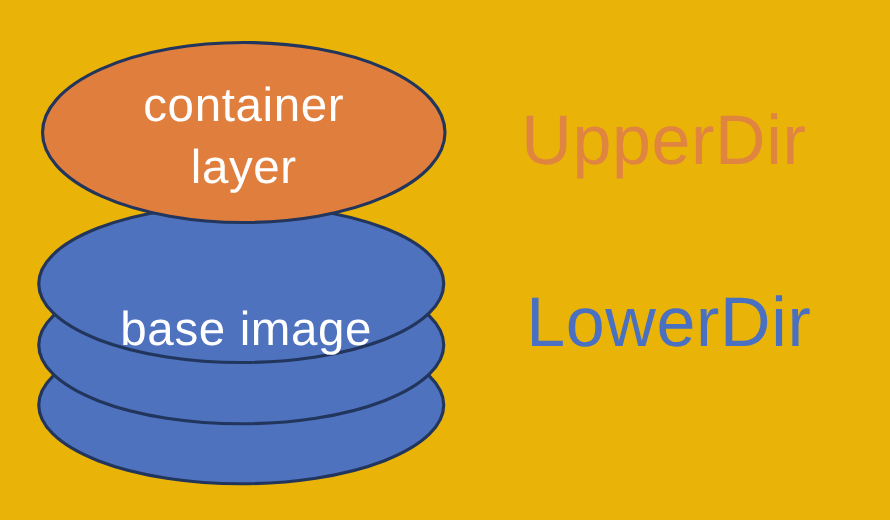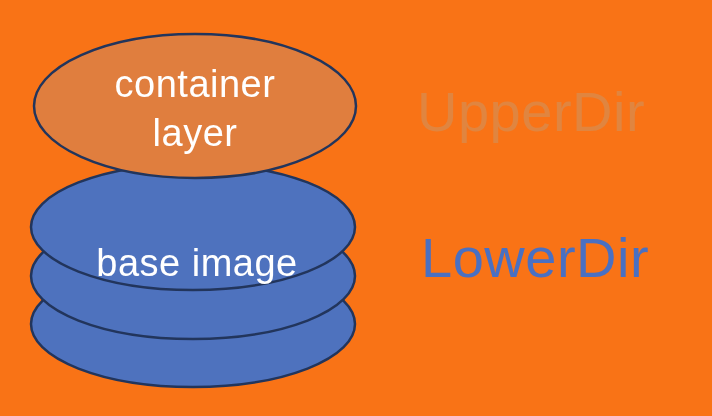--- a/index.html
+++ b/index.html
@@ -4,21 +4,21 @@
 <style>
   html, body {
     margin: 0;
     padding: 0;
     background: #ffffff;
   }
   .canvas {
     position: relative;
     width: 712px;
     height: 416px;
-    background: #f97316;
+    background: #eab308;
     overflow: hidden;
     font-family: "Liberation Sans", sans-serif;
   }
   svg text {
     font-family: "Liberation Sans", sans-serif;
   }
   .disk-text {
     font-size: 38px;
     letter-spacing: 0.5px;
   }

